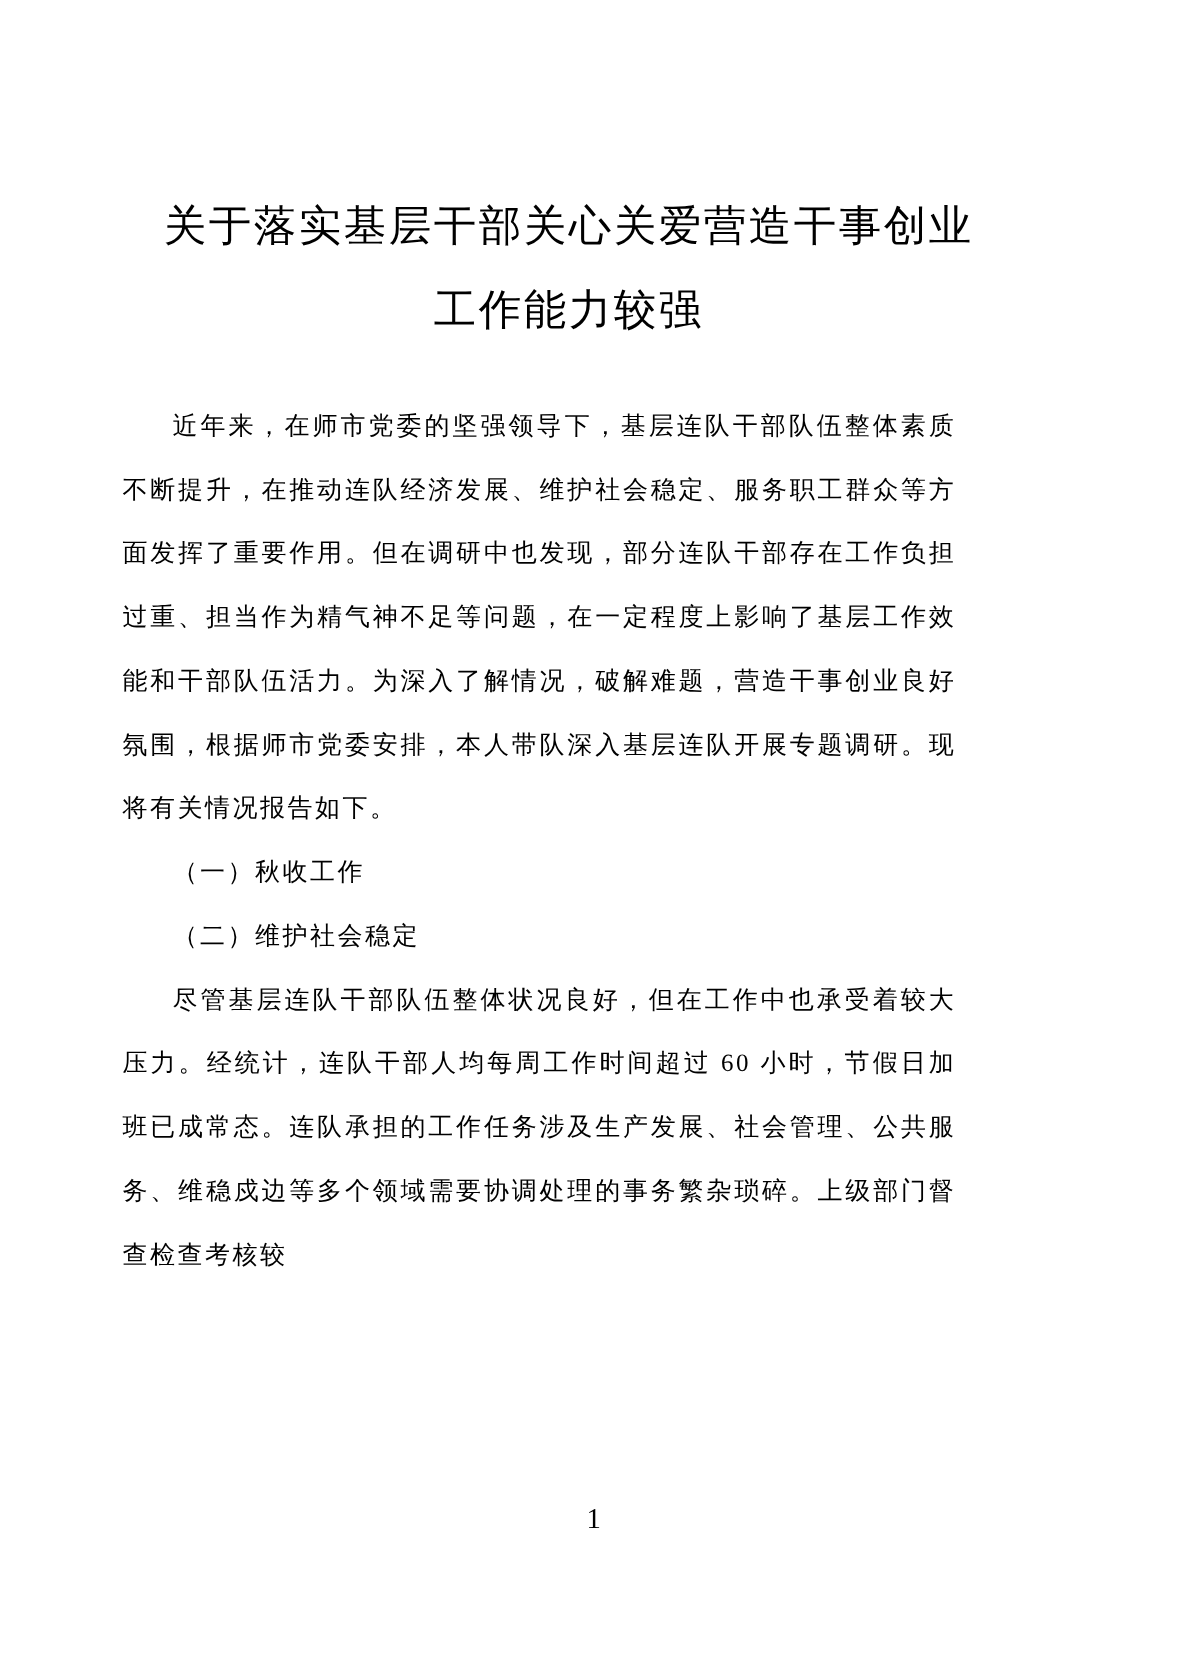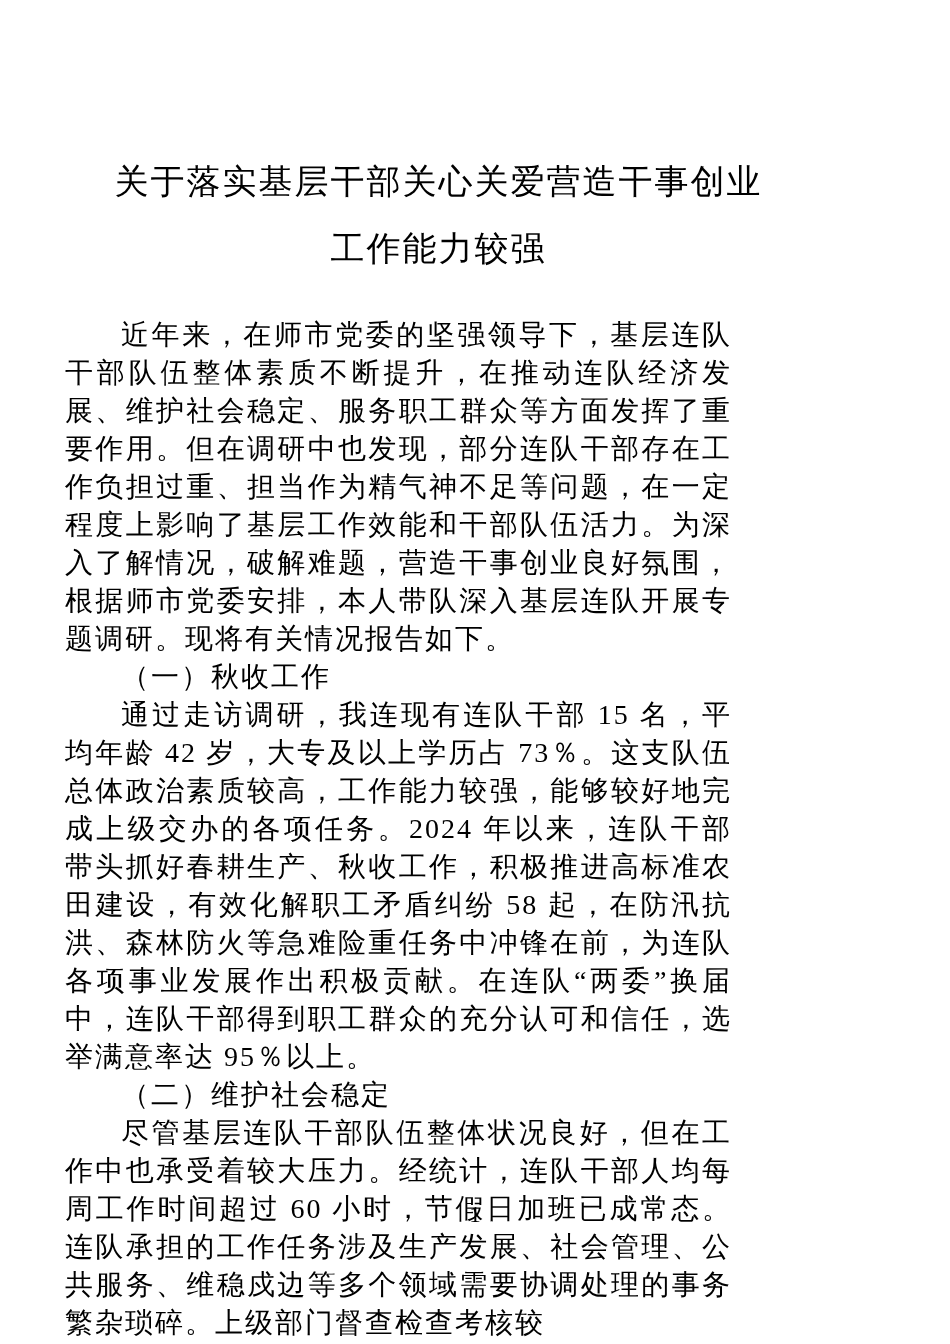--- a/index.html
+++ b/index.html
@@ -11,21 +11,21 @@
     width: 950px;
     height: 1344px;
     color: #000000;
     font-family: "Liberation Serif", "DejaVu Serif", serif;
   }
   .page {
     position: relative;
     width: 950px;
     height: 1344px;
     box-sizing: border-box;
-    padding: 148px 138px 0 65px;
+    padding: 148px 138px 0 98px;
     overflow: hidden;
     background: #ffffff;
     border-radius: 30px;
   }
   .title {
     margin: 0 0 34px 0;
     font-family: "Liberation Sans", "DejaVu Sans", sans-serif;
     font-weight: 500;
     font-size: 34px;
     line-height: 67px;
@@ -33,22 +33,22 @@
     letter-spacing: 2px;
   }
   .title-line {
     display: block;
   }
   .doc-body {
     width: 667px;
   }
   .para {
     margin: 0;
-    font-size: 28px;
-    line-height: 38px;
+    font-size: 20px;
+    line-height: 51px;
     letter-spacing: 2px;
     text-align: justify;
     text-indent: 2em;
   }
   .footer {
     position: absolute;
     left: 0;
     bottom: 116px;
     width: 100%;
     text-align: center;
@@ -64,21 +64,20 @@
 <div class="page">
 
   <h1 class="title">
     <span class="title-line">关于落实基层干部关心关爱营造干事创业</span>
     <span class="title-line">工作能力较强</span>
   </h1>
 
   <div class="doc-body">
     <p class="para">近年来，在师市党委的坚强领导下，基层连队干部队伍整体素质不断提升，在推动连队经济发展、维护社会稳定、服务职工群众等方面发挥了重要作用。但在调研中也发现，部分连队干部存在工作负担过重、担当作为精气神不足等问题，在一定程度上影响了基层工作效能和干部队伍活力。为深入了解情况，破解难题，营造干事创业良好氛围，根据师市党委安排，本人带队深入基层连队开展专题调研。现将有关情况报告如下。</p>
     <p class="para heading">（一）秋收工作</p>
-    <p class="para">通过走访调研，我连现有连队干部 15 名，平均年龄 42 岁，大专及以上学历占 73％。这支队伍总体政治素质较高，工作能力较强，能够较好地完成上级交办的各项任务。2024 年以来，连队干部带头抓好春耕生产、秋收工作，积极推进高标准农田建设，有效化解职工矛盾纠纷 58 起，在防汛抗洪、森林防火等急难险重任务中冲锋在前，为连队各项事业发展作出积极贡献。在连队“两委”换届中，连队干部得到职工群众的充分认可和信任，选举满意率达 95％以上。</p>
     <p class="para heading">（二）维护社会稳定</p>
     <p class="para">尽管基层连队干部队伍整体状况良好，但在工作中也承受着较大压力。经统计，连队干部人均每周工作时间超过 60 小时，节假日加班已成常态。连队承担的工作任务涉及生产发展、社会管理、公共服务、维稳戍边等多个领域需要协调处理的事务繁杂琐碎。上级部门督查检查考核较</p>
   </div>
 
   <div class="footer">
     <span class="page-number">1</span>
   </div>
 
 </div>
 

